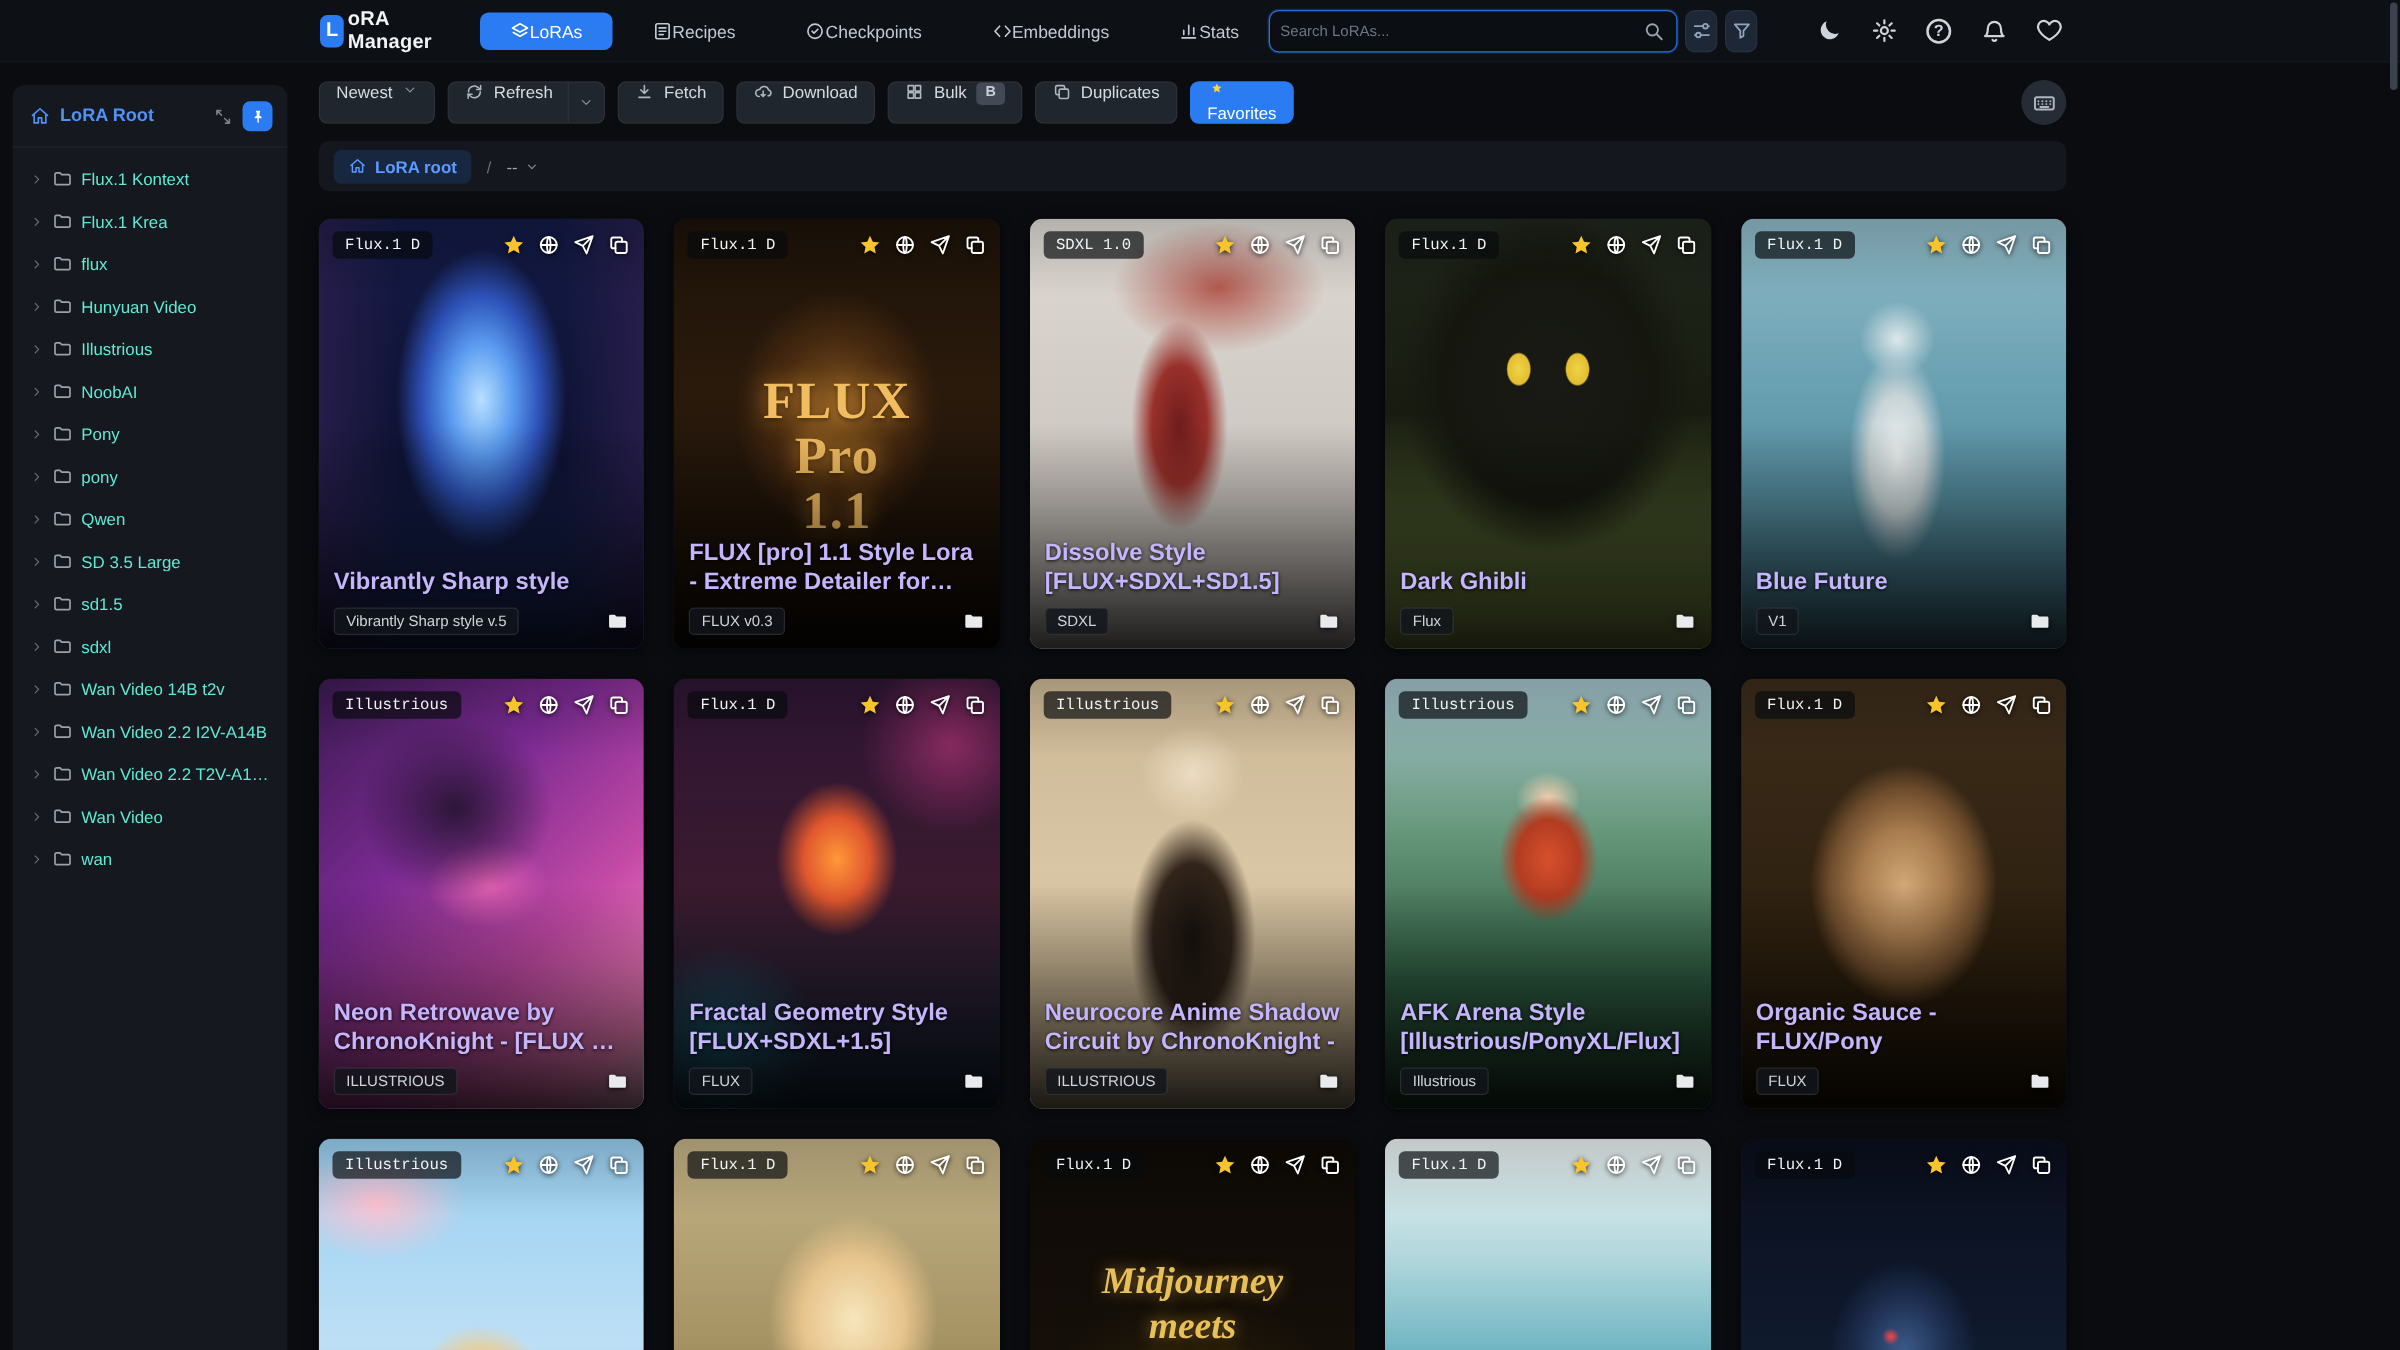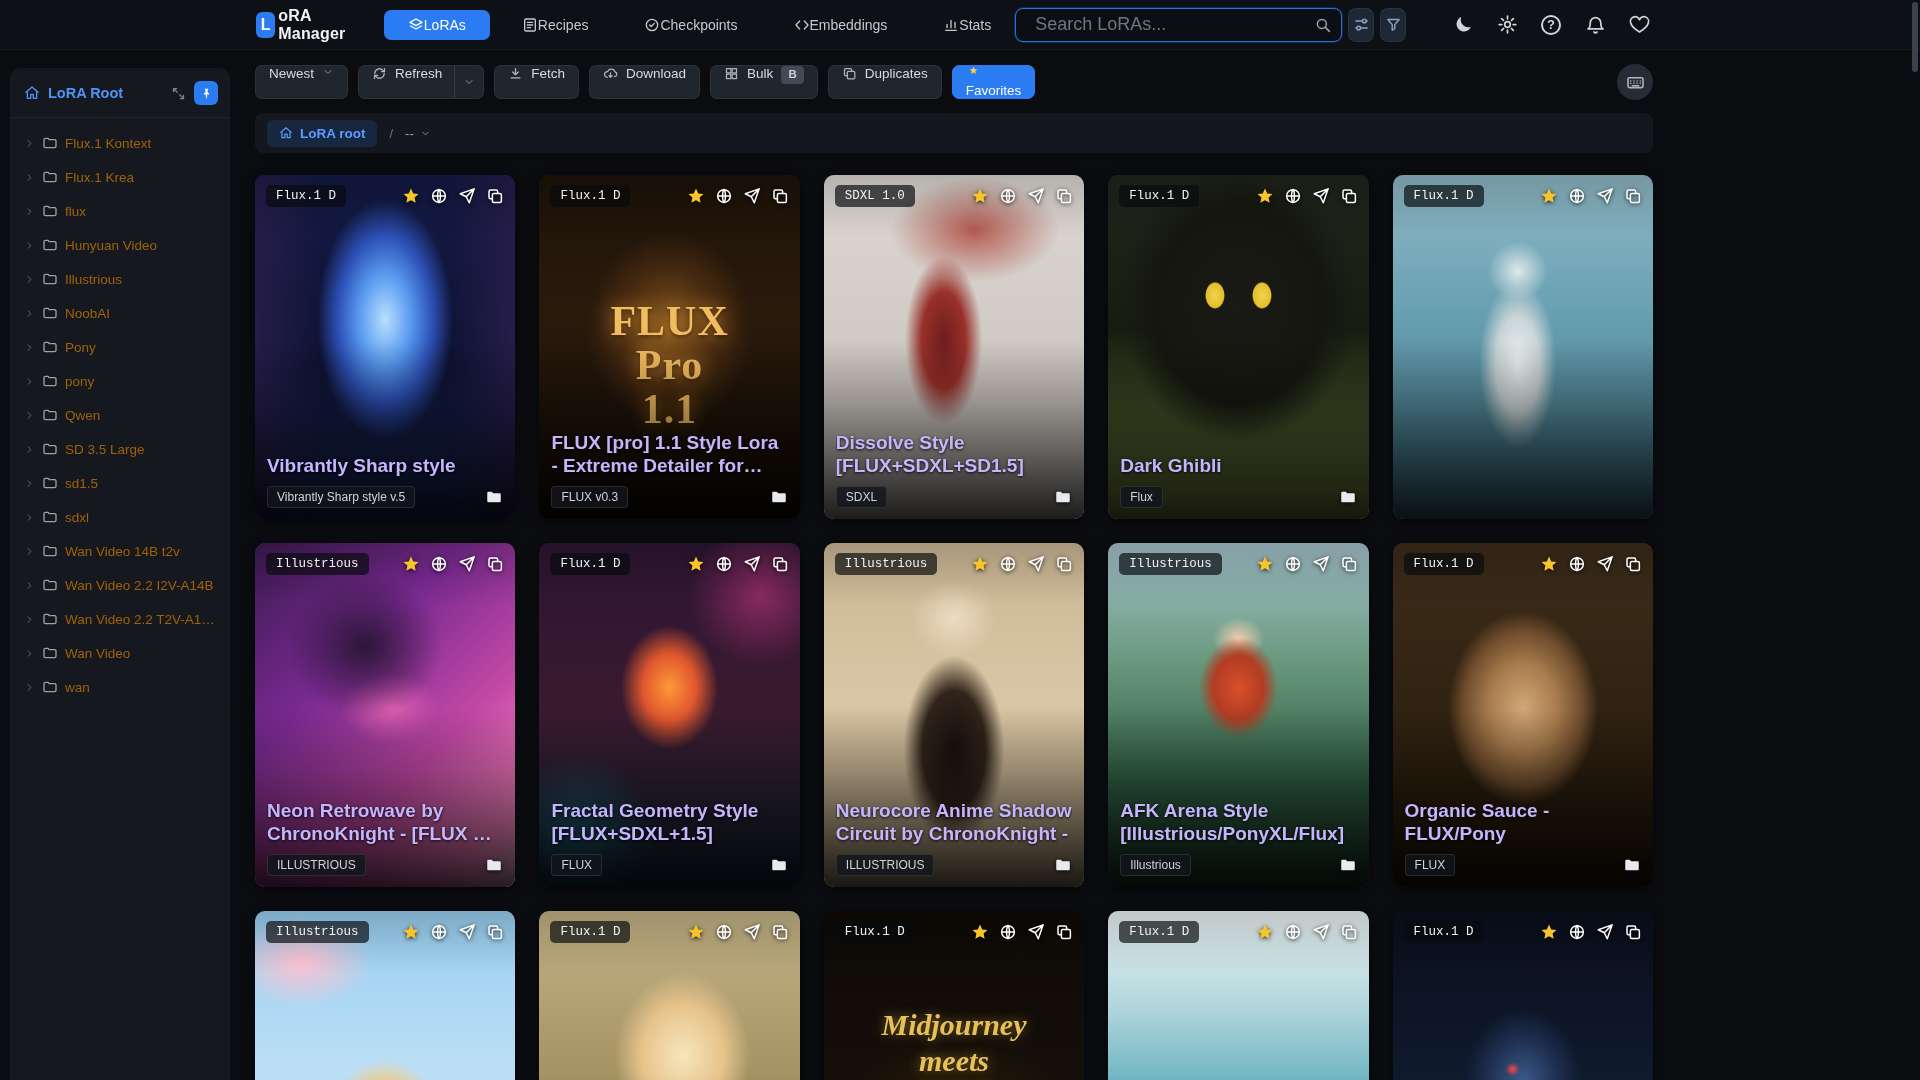--- a/index.html
+++ b/index.html
@@ -18,21 +18,21 @@
     font-weight:800; font-size:16px; display:flex; align-items:center; justify-content:center; margin-right:2px; }
   .brand-text { font-size:16px; font-weight:700; color:#f2f4f7; letter-spacing:.2px; }
   .nav-items { display:flex; align-items:center; gap:8px; }
   .nav-item { display:flex; align-items:center; gap:0; padding:7px 24px; border-radius:7px;
     font-size:14px; color:#c3c9d2; cursor:pointer; white-space:nowrap; }
   .nav-item svg { width:16px; height:16px; }
   .nav-item.active { background:#2b7bf3; color:#fff; }
   .search-wrap { margin-left:auto; position:relative; width:327px; }
   .search-input { width:327px; height:34px; background:#0b0e13; border:1px solid #2d6fe0;
     box-shadow:0 0 0 1px rgba(45,111,224,.25); border-radius:8px; color:#e5e7eb;
-    font-size:18px; padding:0 36px 0 19px; outline:none; font-family:inherit; }
+    font-size:12px; padding:0 36px 0 8px; outline:none; font-family:inherit; }
   .search-input::placeholder { color:#6d7684; }
   .search-icon { position:absolute; right:10px; top:8px; width:18px; height:18px; color:#9aa3b0; }
   .sq-btn { width:34px; height:34px; border-radius:8px; background:#1d2736; border:1px solid rgba(255,255,255,.05);
     display:flex; align-items:center; justify-content:center; color:#8fa3bd; margin-left:6px; cursor:pointer; }
   .sq-btn svg { width:17px; height:17px; }
   .nav-right { display:flex; align-items:center; gap:22px; margin-left:46px; color:#cfd4db; }
   .nav-right .nicon { width:22px; height:22px; cursor:pointer; display:flex; align-items:center; justify-content:center; }
   .nav-right svg { width:21px; height:21px; }
   .help-circle { width:20px; height:20px; border:2px solid currentColor; border-radius:50%;
     display:flex; align-items:center; justify-content:center; font-size:13px; font-weight:700; }
@@ -46,21 +46,21 @@
   .sidebar-header .home { width:16px; height:16px; color:#4f93f7; }
   .mini-icon { width:15px; height:15px; color:#7b828d; cursor:pointer; }
   .pin-btn { width:24px; height:24px; border-radius:6px; background:#2b7bf3; color:#fff;
     display:flex; align-items:center; justify-content:center; cursor:pointer; }
   .pin-btn svg { width:13px; height:13px; }
   .tree { padding:8px 6px; }
   .tree-item { display:flex; align-items:center; gap:7px; height:34px; padding:0 8px;
     border-radius:6px; cursor:pointer; }
   .tree-item .chev { width:11px; height:11px; color:#6b7280; flex:none; }
   .tree-item .folder { width:16px; height:16px; color:#9aa2ad; flex:none; }
-  .tree-label { font-size:13.5px; color:#a16207; white-space:nowrap; overflow:hidden; text-overflow:ellipsis; }
+  .tree-label { font-size:13.5px; color:#5eead4; white-space:nowrap; overflow:hidden; text-overflow:ellipsis; }
 
   
   .main { position:absolute; left:255px; top:50px; width:1398px; }
   .toolbar { margin-top:14px; height:36px; display:flex; align-items:center; gap:10px; }
   .tbtn { height:34px; display:flex; align-items:flex-start; gap:8px; padding:0 13px;
     background:#20262e; border:1px solid rgba(255,255,255,.06); border-radius:7px;
     font-size:13.5px; color:#d7dbe0; cursor:pointer; white-space:nowrap; }
   .tbtn svg { width:15px; height:15px; color:#aeb5bf; }
   .tbtn .chev-dn { width:12px; height:12px; color:#8a919c; }
   .split-seg { display:flex; align-items:center; align-self:stretch; margin:0 -13px 0 4px;
@@ -638,20 +638,29 @@
             </svg>
         <svg class="ic" viewBox="0 0 24 24">
               <path d="M21.5 2.5L11 13M21.5 2.5L15 21l-4-8-8-4 18.5-6.5z"></path>
             </svg>
         <svg class="ic" viewBox="0 0 24 24">
               <rect x="8.5" y="8.5" width="12" height="12" rx="2"></rect>
               <path d="M15.5 8.5V6a2 2 0 0 0-2-2H6a2 2 0 0 0-2 2v7.5a2 2 0 0 0 2 2h2.5"></path>
             </svg>
       </span>
     </div>
+    <div class="card-footer">
+      <h3 class="card-title">Blue Future</h3>
+      <div class="card-meta">
+        <span class="card-tag">V1</span>
+        <svg class="ic-fill" viewBox="0 0 24 24">
+              <path d="M3 6.5A1.5 1.5 0 0 1 4.5 5H9l2 2h8.5A1.5 1.5 0 0 1 21 8.5v9a1.5 1.5 0 0 1-1.5 1.5h-15A1.5 1.5 0 0 1 3 17.5v-11z"></path>
+            </svg>
+      </div>
+    </div>
   </article>
 
   <article class="card">
     <div class="card-art" style="background: radial-gradient(120px 110px at 42% 30%, rgb(44, 22, 56) 0%, rgba(44, 22, 56, 0) 65%), radial-gradient(70px 50px at 52% 48%, rgb(224, 96, 176) 0%, rgba(224, 96, 176, 0) 70%), linear-gradient(135deg, rgb(60, 26, 82) 0%, rgb(122, 42, 146) 35%, rgb(196, 74, 166) 65%, rgb(255, 134, 196) 88%, rgb(255, 192, 220) 100%);"></div>
 
     <div class="card-shade"></div>
     <div class="card-top">
       <span class="card-badge">Illustrious</span>
       <span class="card-actions">
         <svg class="ic-fill star" viewBox="0 0 24 24">

